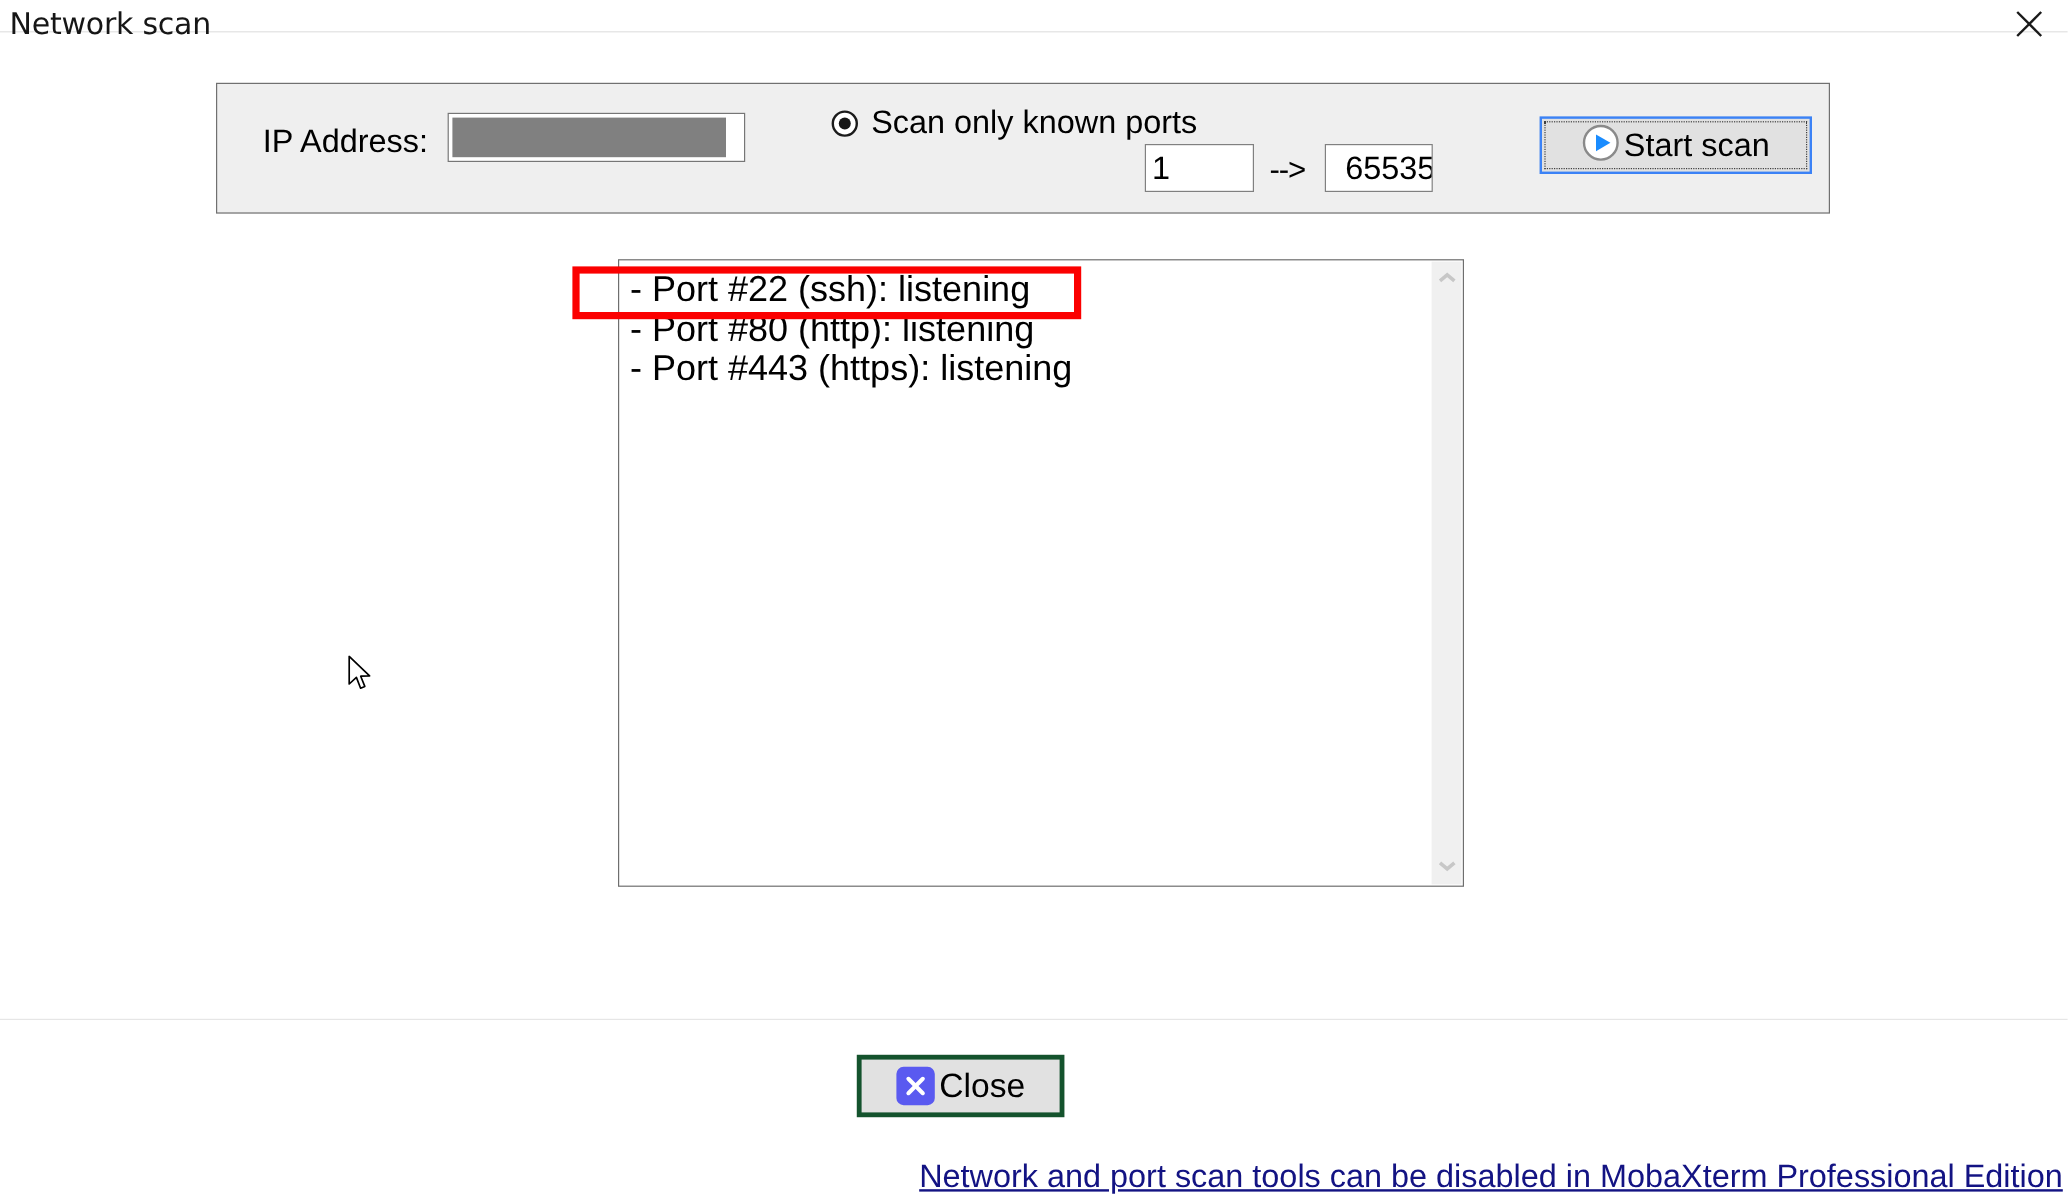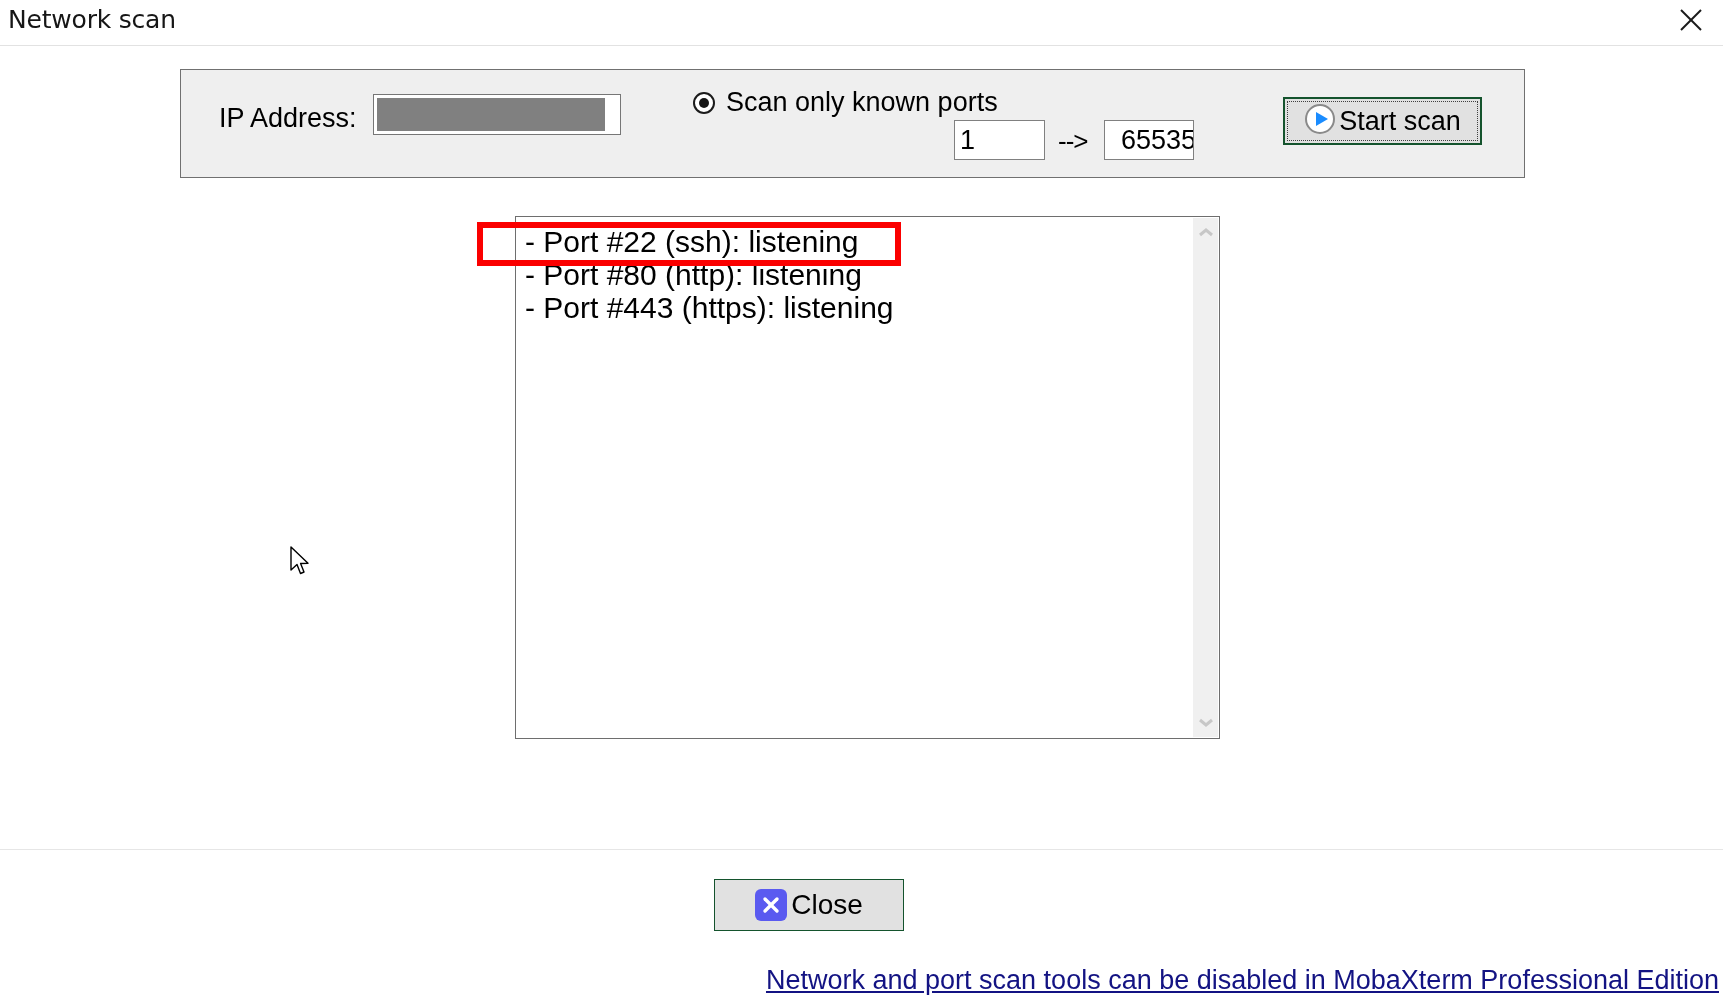--- a/index.html
+++ b/index.html
@@ -13,21 +13,21 @@
     font-family: "Liberation Sans", sans-serif;
     overflow: hidden;
     position: relative;
   }
 
   
   #titlebar {
     position: absolute;
     left: 0; top: 0;
     width: 1723px;
-    height: 46px;
+    height: 27px;
     background: #ffffff;
     border-bottom: 1px solid #e2e2e2;
     box-sizing: border-box;
   }
   #window-title {
     position: absolute;
     left: 8px;
     top: 5px;
     font-size: 25px;
     color: #161616;
@@ -147,24 +147,24 @@
     font-size: 26px;
     color: #000;
     letter-spacing: -1px;
     white-space: nowrap;
   }
 
   #start-scan-button {
     position: absolute;
     left: 1283px;
     top: 97px;
-    width: 199px;
+    width: 227px;
     height: 48px;
     background: #e1e1e1;
-    border: 2px solid #14532d;
+    border: 2px solid #3b82f6;
     box-sizing: border-box;
     display: flex;
     align-items: center;
     justify-content: center;
     cursor: pointer;
   }
   #start-scan-focus {
     position: absolute;
     left: 2px; top: 2px; right: 2px; bottom: 2px;
     border: 1px dotted #3f3f3f;
@@ -254,24 +254,24 @@
     left: 0;
     top: 849px;
     width: 1723px;
     height: 1px;
     background: #e6e6e6;
   }
   #close-button {
     position: absolute;
     left: 714px;
     top: 879px;
-    width: 190px;
+    width: 173px;
     height: 52px;
     background: #e1e1e1;
-    border: 1px solid #14532d;
+    border: 4px solid #14532d;
     box-sizing: border-box;
     display: flex;
     align-items: center;
     justify-content: center;
     gap: 4px;
     cursor: pointer;
   }
   #close-button-icon {
     width: 32px;
     height: 32px;

